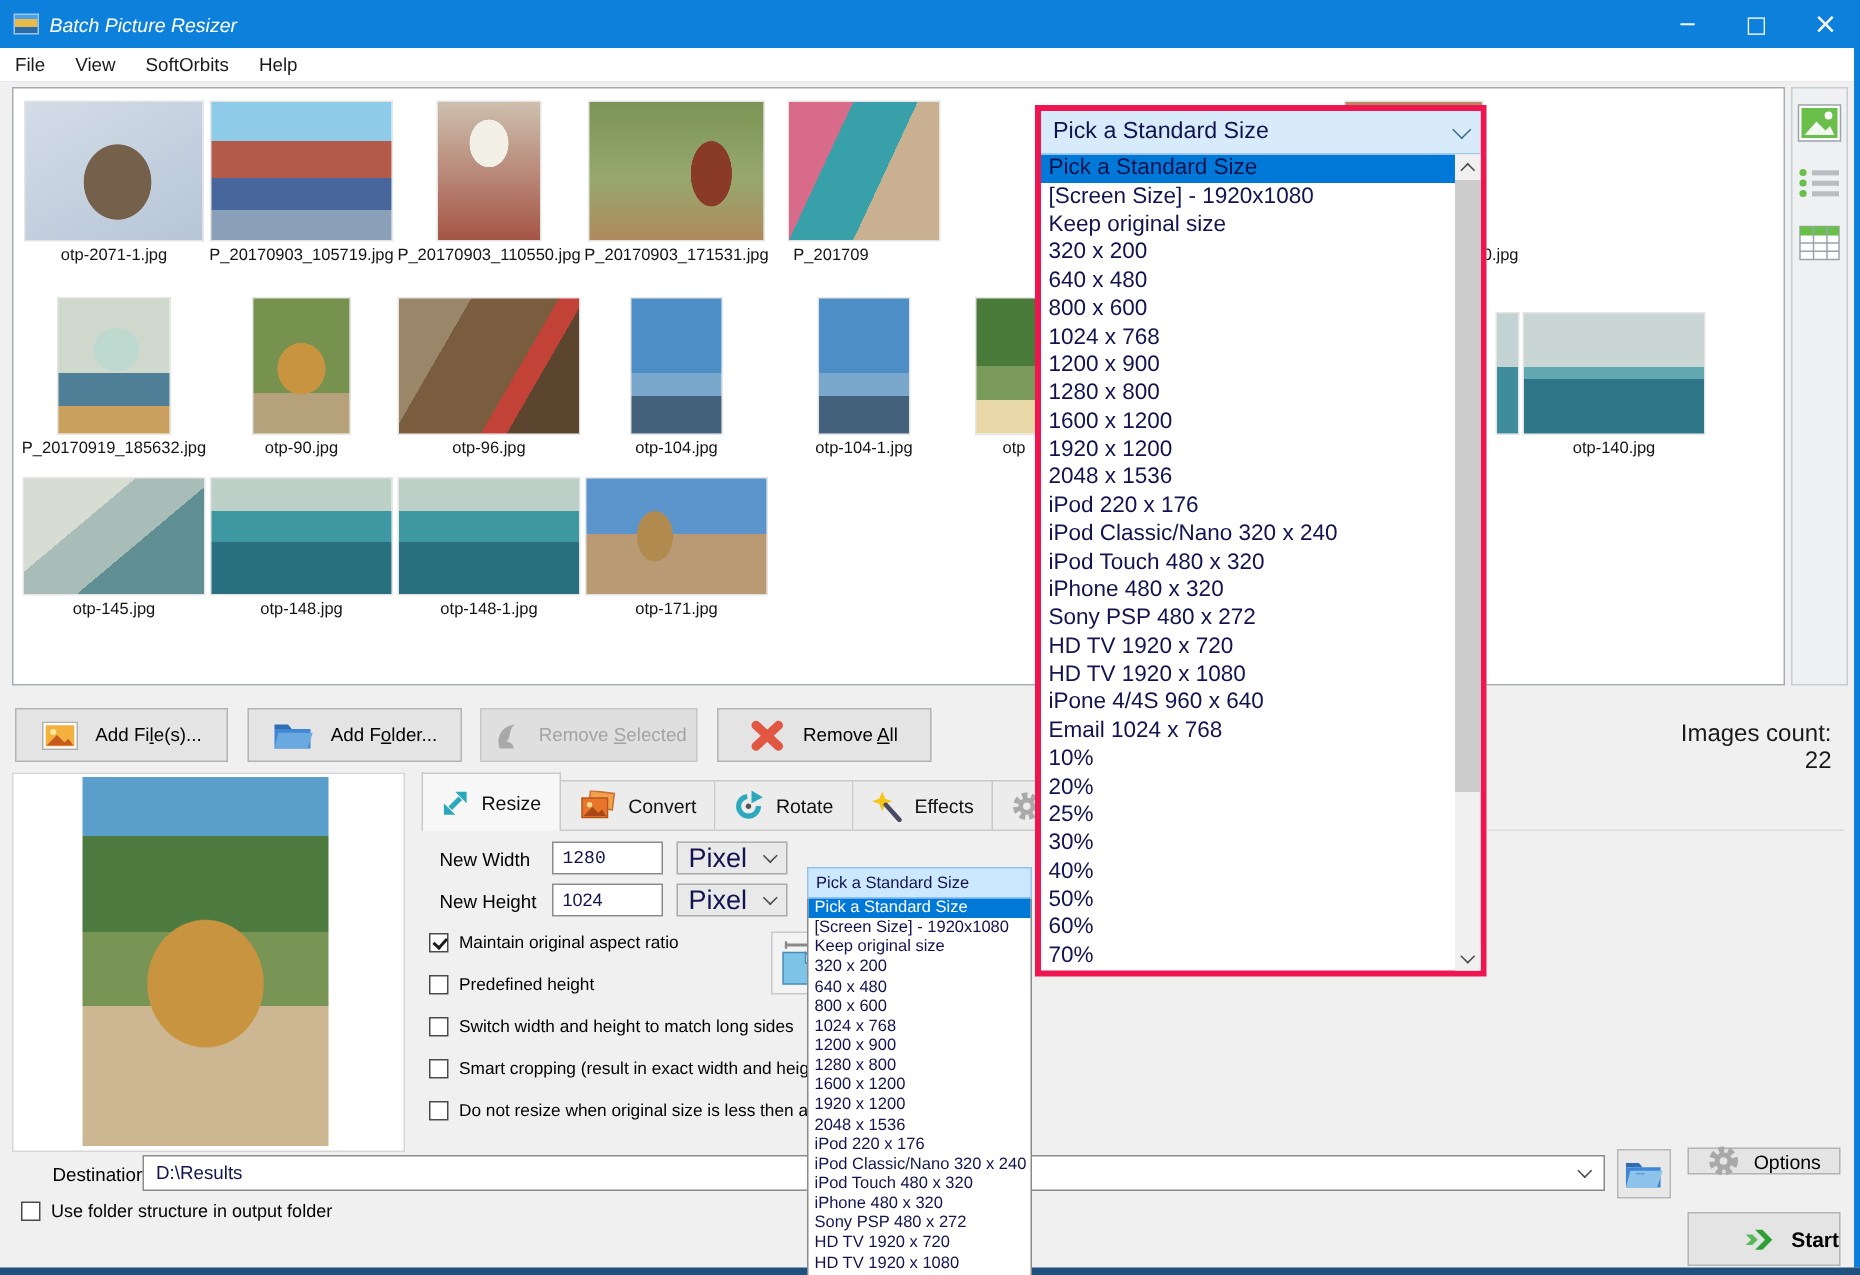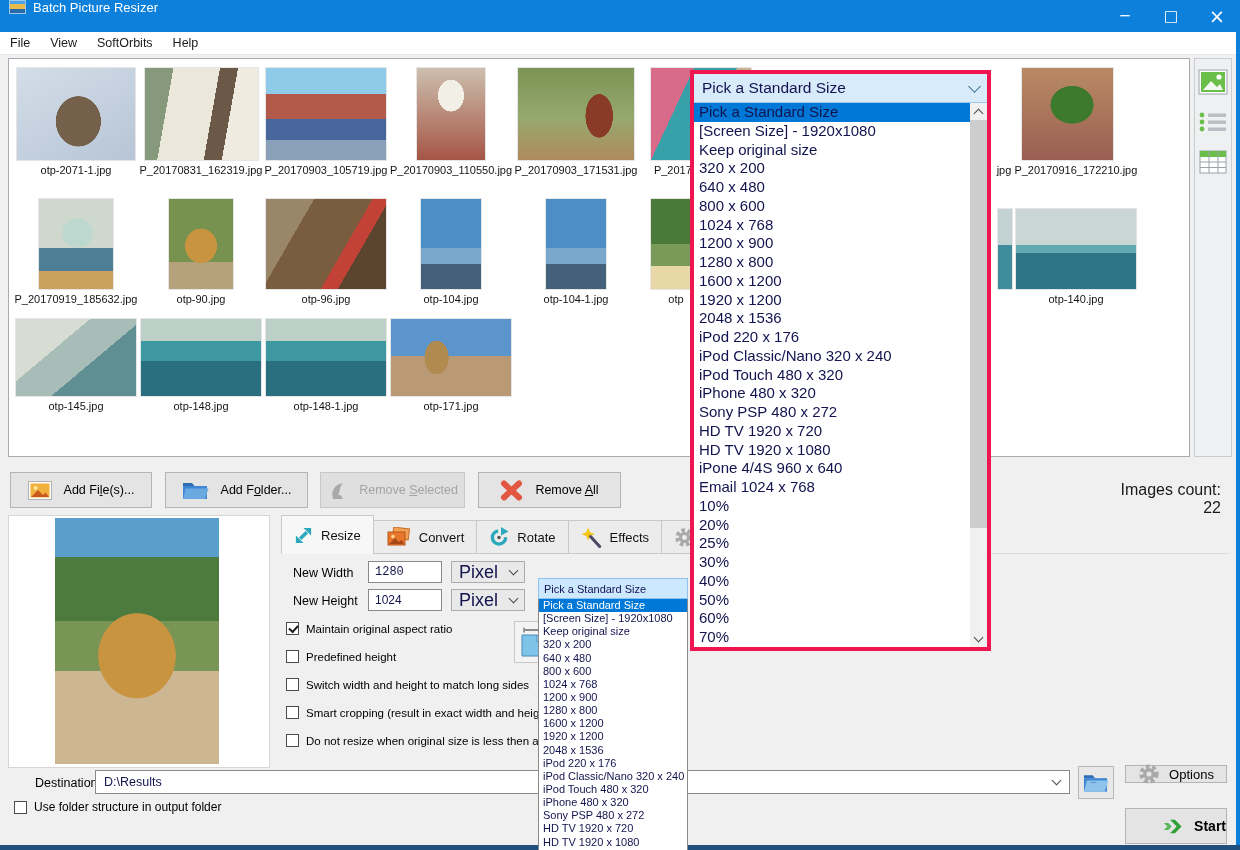--- a/index.html
+++ b/index.html
@@ -1,21 +1,21 @@
 <!DOCTYPE html>
 <html><head>
 <meta charset="utf-8">
 <style>
   *{box-sizing:border-box;margin:0;padding:0;}
   html,body{width:1240px;height:850px;}
   body{font-family:"Liberation Sans","DejaVu Sans",sans-serif;}
   .screen{position:relative;width:1240px;height:850px;background:#f0f0f0;overflow:hidden;}
 
   
-  .titlebar{position:absolute;left:0;top:0;width:1240px;height:32px;background:#0d80dc;display:flex;align-items:flex-start;color:#fff;font-size:13px;}
+  .titlebar{position:absolute;left:0;top:0;width:1240px;height:32px;background:#0d80dc;display:flex;align-items:center;color:#fff;font-size:13px;font-style:italic;}
   .app-ico{width:17px;height:14px;margin:0 7px 0 9px;border:1px solid #9cc6ea;background:linear-gradient(#49a1e9 0 22%,#e8ba4a 22% 65%,#2a6aa8 65%);}
   .win-btns{margin-left:auto;display:flex;height:32px;}
   .win-btn{width:46px;height:32px;display:flex;align-items:center;justify-content:center;font-size:15px;color:#fff;font-family:"DejaVu Sans",sans-serif;}
 
   
   .menubar{position:absolute;left:0;top:32px;width:1240px;height:23px;background:#fff;display:flex;align-items:center;font-size:12.5px;color:#1a1a1a;border-bottom:1px solid #e8e8e8;}
   .menu-item{padding:0 10px;height:100%;display:flex;align-items:center;}
 
   
   .thumb-panel{position:absolute;left:8px;top:58px;width:1182px;height:399px;background:#fff;border:1px solid #a8acb2;padding:9px 0 0 6px;overflow:hidden;}
@@ -117,24 +117,20 @@
     <span class="menu-item">SoftOrbits</span>
     <span class="menu-item">Help</span>
   </div>
 
   <div class="thumb-panel">
     <div class="trow r1">
 
     <div class="cell">
           <div class="thumb" style="width: 118px; height: 92px; background: radial-gradient(42% 60% at 52% 58%, rgb(117, 97, 75) 0px, rgb(117, 97, 75) 45%, rgba(0, 0, 0, 0) 46%), linear-gradient(150deg, rgb(211, 221, 232), rgb(183, 197, 214));"></div>
           <div class="tlabel">otp-2071-1.jpg</div>
-        </div>
-        <div class="cell">
-          <div class="thumb" style="width: 113px; height: 92px; background: linear-gradient(100deg, rgb(135, 153, 123) 0px, rgb(135, 153, 123) 22%, rgb(235, 231, 218) 22%, rgb(235, 231, 218) 58%, rgb(107, 88, 71) 58%, rgb(107, 88, 71) 72%, rgb(239, 235, 224) 72%);"></div>
-          <div class="tlabel">P_20170831_162319.jpg</div>
         </div>
         <div class="cell">
           <div class="thumb" style="width: 120px; height: 92px; background: linear-gradient(rgb(142, 203, 232) 0px, rgb(142, 203, 232) 28%, rgb(180, 90, 74) 28%, rgb(180, 90, 74) 55%, rgb(71, 103, 156) 55%, rgb(71, 103, 156) 78%, rgb(138, 160, 184) 78%);"></div>
           <div class="tlabel">P_20170903_105719.jpg</div>
         </div>
         <div class="cell">
           <div class="thumb" style="width: 68px; height: 92px; background: radial-gradient(42% 38% at 50% 30%, rgb(242, 239, 230) 0px, rgb(242, 239, 230) 45%, rgba(0, 0, 0, 0) 46%), linear-gradient(rgb(205, 191, 174), rgb(165, 85, 69));"></div>
           <div class="tlabel">P_20170903_110550.jpg</div>
         </div>
         <div class="cell">

